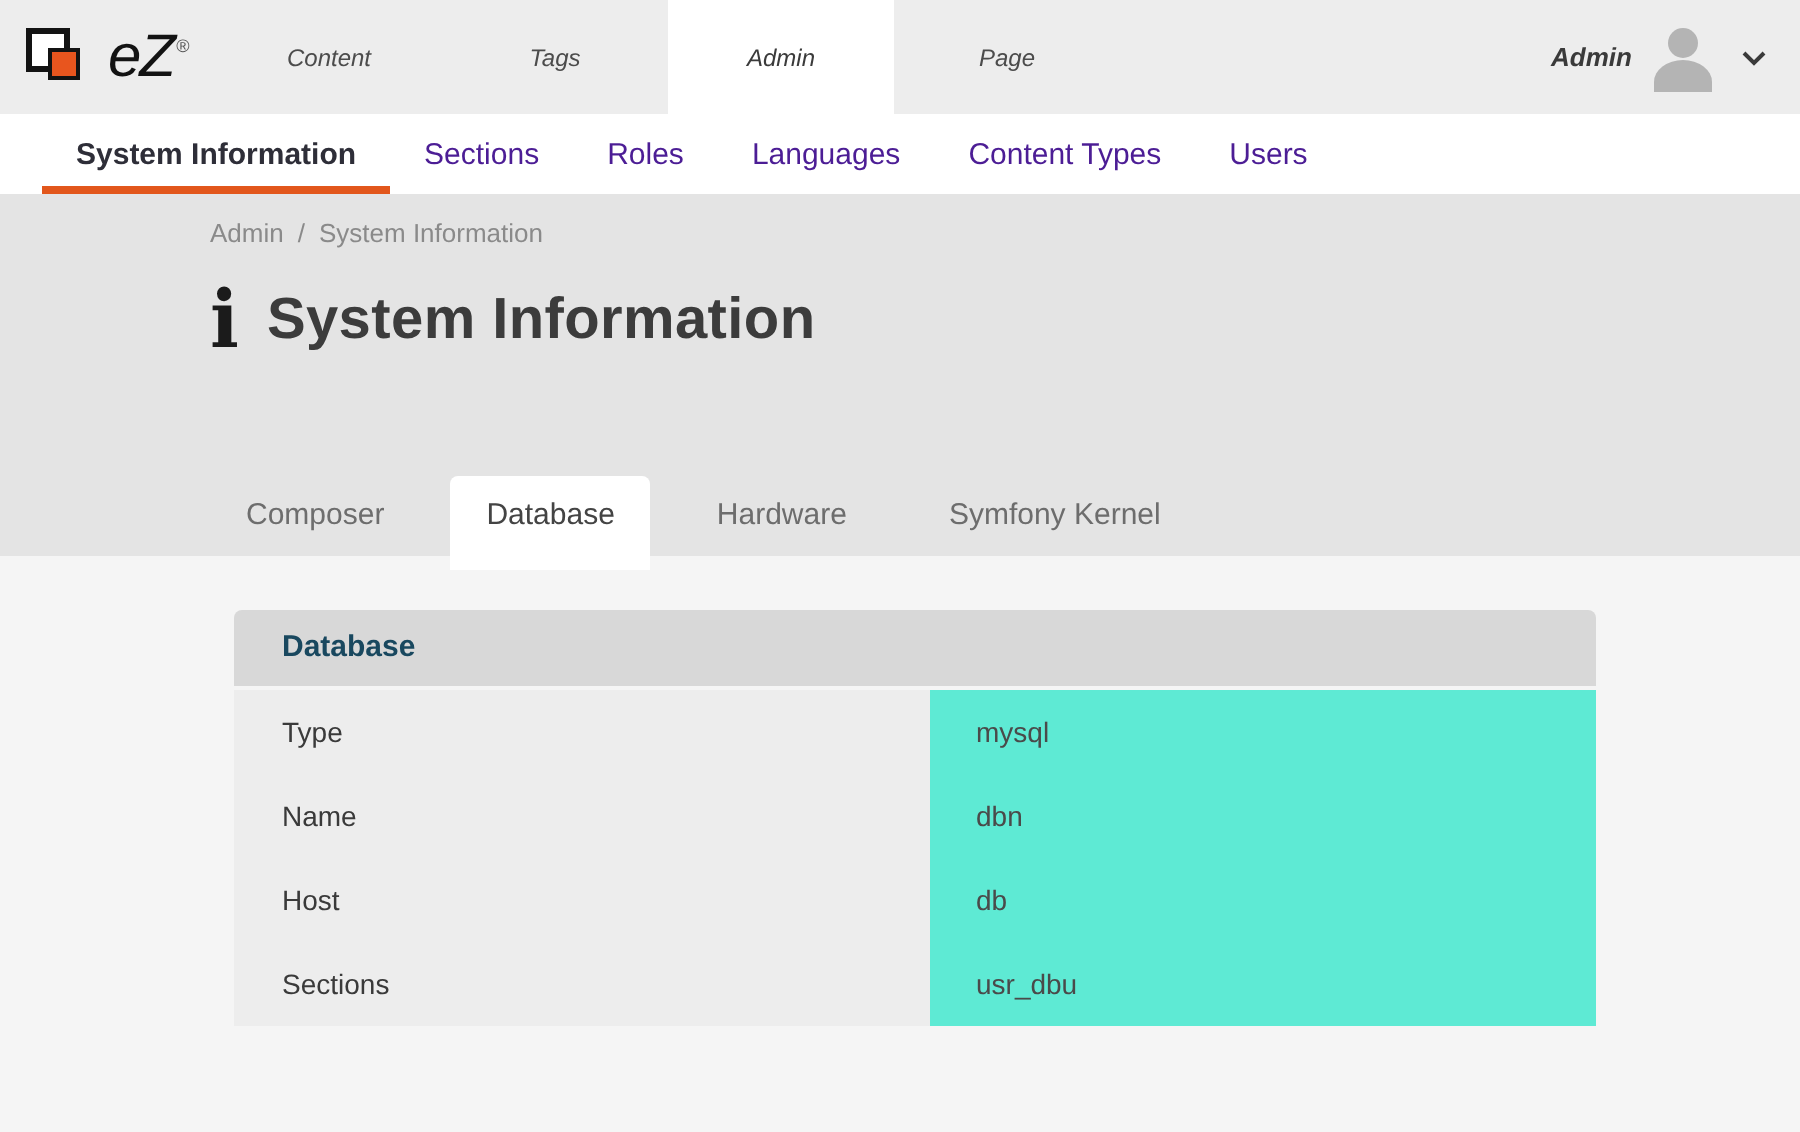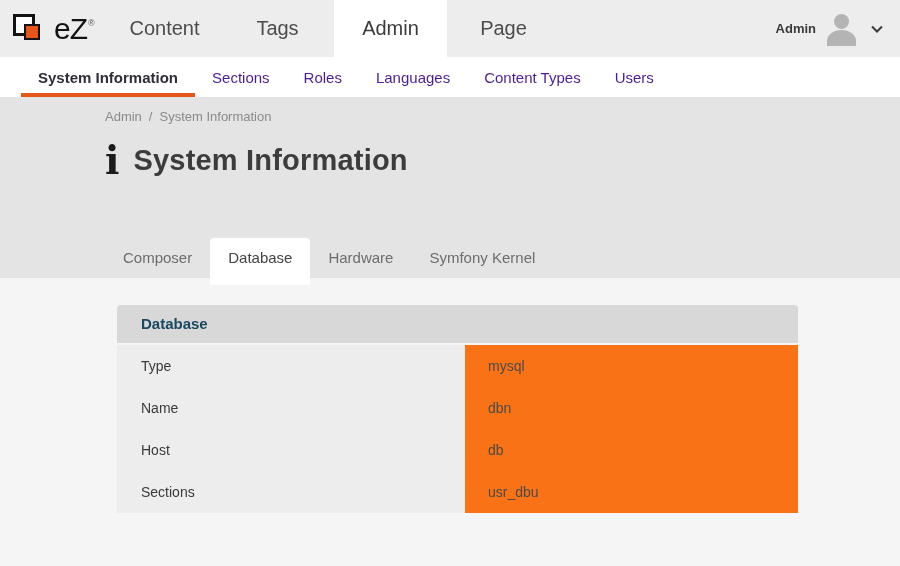--- a/index.html
+++ b/index.html
@@ -1,31 +1,31 @@
 <!DOCTYPE html>
 <html style="--accent: #e2571c; --panel-title: #19485f;"><head>
 <meta charset="utf-8">
 <style>
   * { margin:0; padding:0; box-sizing:border-box; }
   html,body { width:900px; height:566px; overflow:hidden;
     font-family:"Liberation Sans","DejaVu Sans",sans-serif; }
   body { background:#f5f5f5; }
 
   
-  .topbar { height:57px; background:#ededed; display:flex; align-items:stretch; }
+  .topbar { height:57px; background:#ededed; display:flex; align-items:stretch;font-style:italic; }
   .logo-wrap { width:108px; display:flex; align-items:center; padding-left:13px; position:relative; }
   .logo-squares { position:relative; width:40px; height:34px; }
   .sq-back { position:absolute; left:0; top:2px; width:22px; height:22px; background:#fff; border:3px solid #131313; }
   .sq-front { position:absolute; left:11px; top:12px; width:16px; height:16px; background:#e8551e; border:2px solid #131313; }
   .logo-text { font-size:30px; color:#131313; letter-spacing:-1px; font-weight:500; line-height:1; margin-left:1px; }
   .logo-reg { font-size:9px; color:#555; vertical-align:top; position:relative; top:-6px; left:1px; }
 
   .topnav { display:flex; align-items:stretch; }
   .topnav-item { width:113px; display:flex; align-items:center; justify-content:center;
-    font-size:20px; color:#4c4c4c; cursor:pointer; }
+    font-size:12px; color:#4c4c4c; cursor:pointer; }
   .topnav-item.active { background:#ffffff; color:#3b3b3b; }
 
   .user-area { margin-left:auto; display:flex; align-items:center; padding-right:14px; gap:9px; }
   .user-name { font-size:13px; font-weight:bold; color:#3a3a3a; }
   .avatar { width:34px; height:34px; position:relative; overflow:hidden; }
   .avatar .head { position:absolute; left:9px; top:2px; width:15px; height:15px; border-radius:50%; background:#b4b4b4; }
   .avatar .body { position:absolute; left:2px; top:18px; width:29px; height:22px; border-radius:50% 50% 6px 6px; background:#b4b4b4; }
   .chev { width:18px; height:18px; }
 
   
@@ -38,35 +38,35 @@
   
   .hero { height:181px; background:#e4e4e4; padding-left:105px; position:relative; }
   .breadcrumb { padding-top:12px; font-size:13px; color:#8a8a8a; }
   .breadcrumb .crumb { cursor:pointer; }
   .breadcrumb .sep { margin:0 7px; }
   .title-row { display:flex; align-items:center; margin-top:17px; }
   .title-icon { font-family:"DejaVu Serif","Liberation Serif",serif; font-weight:bold; font-size:38px;
     line-height:1; color:#1b1b1b; margin-right:14px; transform:scaleY(1.05); }
   .page-title { font-size:29px; font-weight:bold; color:#3c3c3c; letter-spacing:0.2px; }
 
-  .tabs { position:absolute; left:105px; bottom:0; display:flex; align-items:flex-end; }
+  .tabs { position:absolute; left:105px; bottom:0; display:flex; align-items:flex-end;gap:15px; }
   .tab { padding:0 18px; height:40px; line-height:40px; font-size:15px; color:#6d6d6d; cursor:pointer; }
   .tab.active { background:#ffffff; color:#444; border-radius:4px 4px 0 0; height:47px; line-height:40px;
     margin-bottom:-7px; position:relative; z-index:2; }
 
   
   .content { background:#f5f5f5; height:288px; padding-top:27px; }
   .panel { margin-left:117px; width:681px; }
   .panel-header { height:38px; line-height:38px; background:#d8d8d8; border-radius:4px 4px 0 0;
     padding-left:24px; font-size:15px; font-weight:bold; color:var(--panel-title); }
   .panel-body { margin-top:2px; }
   .row { display:flex; height:42px; }
   .row .cell-label { width:348px; background:#ededed; line-height:42px; padding-left:24px;
     font-size:14px; font-weight:normal; color:#3a3a3a; }
-  .row .cell-value { flex:1; background:#f97316; line-height:42px; padding-left:23px;
+  .row .cell-value { flex:1; background:#5eead4; line-height:42px; padding-left:23px;
     font-size:14px; color:#4a4a4a; }
 </style>
 </head>
 <body>
 
 <div class="topbar">
   <div class="logo-wrap">
     <span class="logo-squares">
       <span class="sq-back"></span>
       <span class="sq-front" style="background: rgb(232, 85, 30);"></span>

